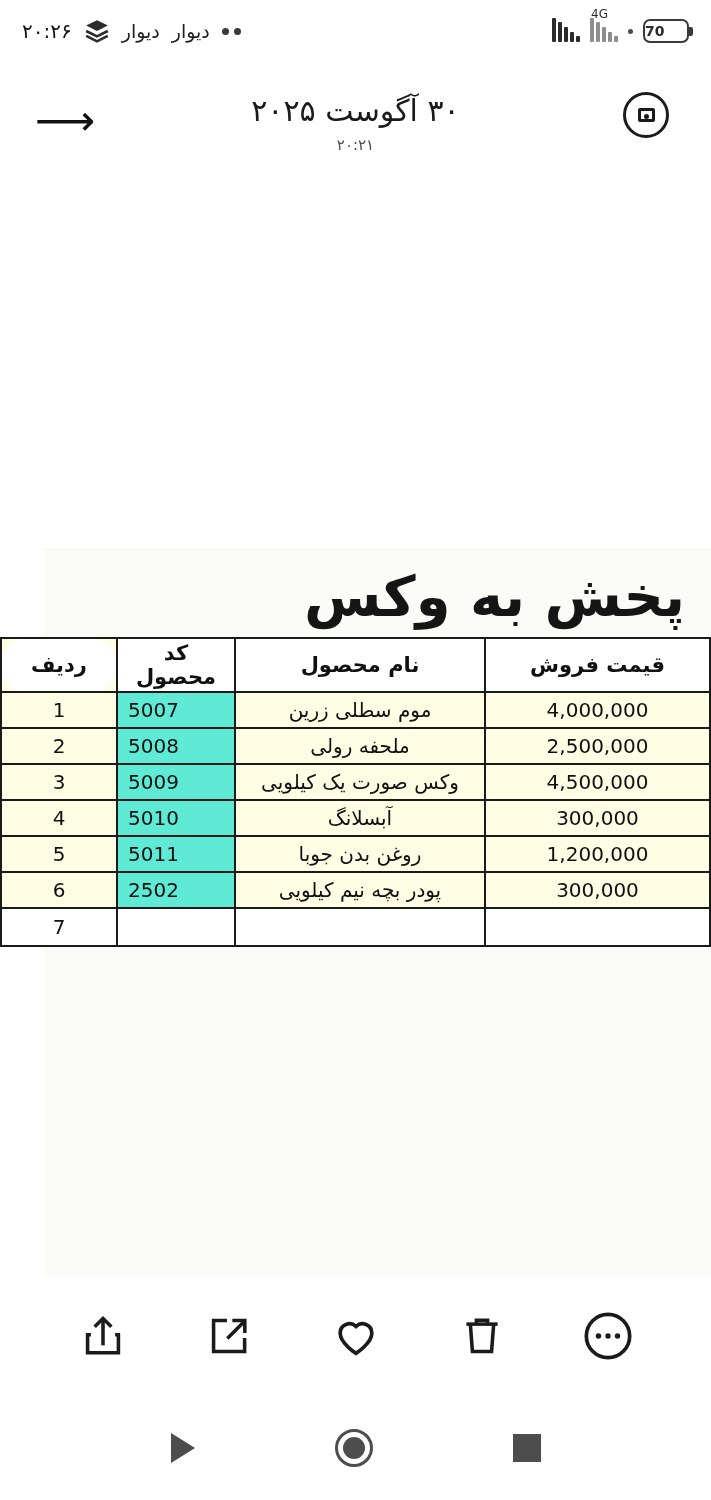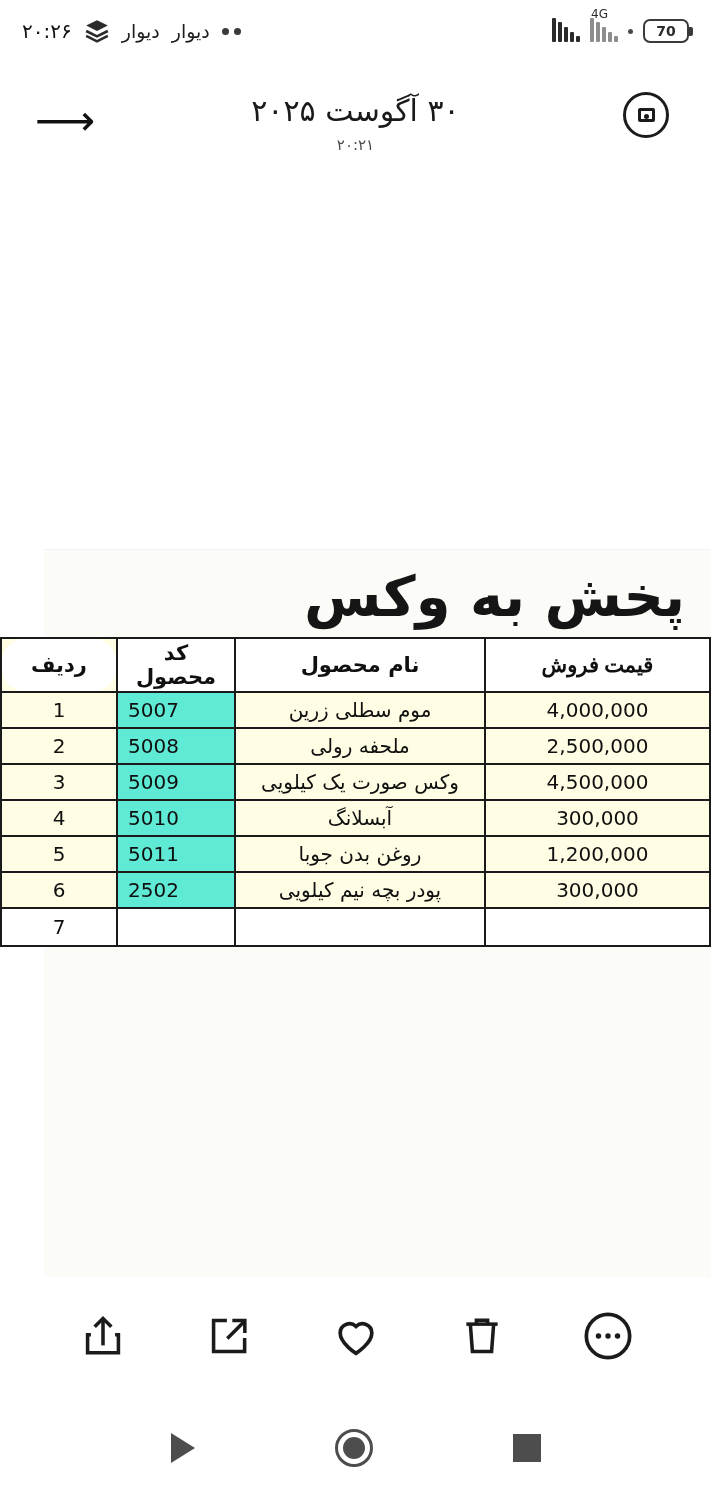--- a/index.html
+++ b/index.html
@@ -19,21 +19,21 @@
     align-items: center;
     justify-content: space-between;
     padding: 0 22px;
     background: #ffffff;
   }
   .sb-left { display: flex; align-items: center; gap: 10px; }
   .batt {
     width: 46px; height: 24px;
     border: 2.5px solid #3a3a3a;
     border-radius: 7px;
-    display: flex; align-items: center; justify-content: center;
+    display: flex; align-items: center; justify-content: flex-end;
     font-size: 14px; font-weight: 700; color: #2b2b2b;
     position: relative;
   }
   .batt::after {
     content: "";
     position: absolute;
     right: -6px; top: 6px;
     width: 4px; height: 9px;
     background: #3a3a3a;
     border-radius: 0 2px 2px 0;
@@ -147,21 +147,21 @@
   }
   table.sheet thead th {
     background: #ffffff;
     font-weight: 700;
     font-size: 21px;
     text-align: center;
   }
   .col-row { width: 116px; text-align: center; border-radius: 26px; }
   .col-code { width: 118px; text-align: left; }
   .col-name { width: 250px; text-align: center; }
-  .col-price { width: 225px; text-align: center; font-family: Liberation Serif, serif; }
+  .col-price { width: 225px; text-align: center; }
   td.c-row { text-align: center; background: #fffde3; }
   td.c-code { text-align: left; background: #5eead4; direction: ltr; }
   td.c-name { text-align: center; background: #fffde3; }
   td.c-price { text-align: center; background: #fffde3; direction: ltr; }
   tr.empty td { background: #ffffff; height: 38px; }
   .doc-bottom { height: 330px; background: #fbfbf8; }
 
   
   .actionbar {
     height: 118px;

